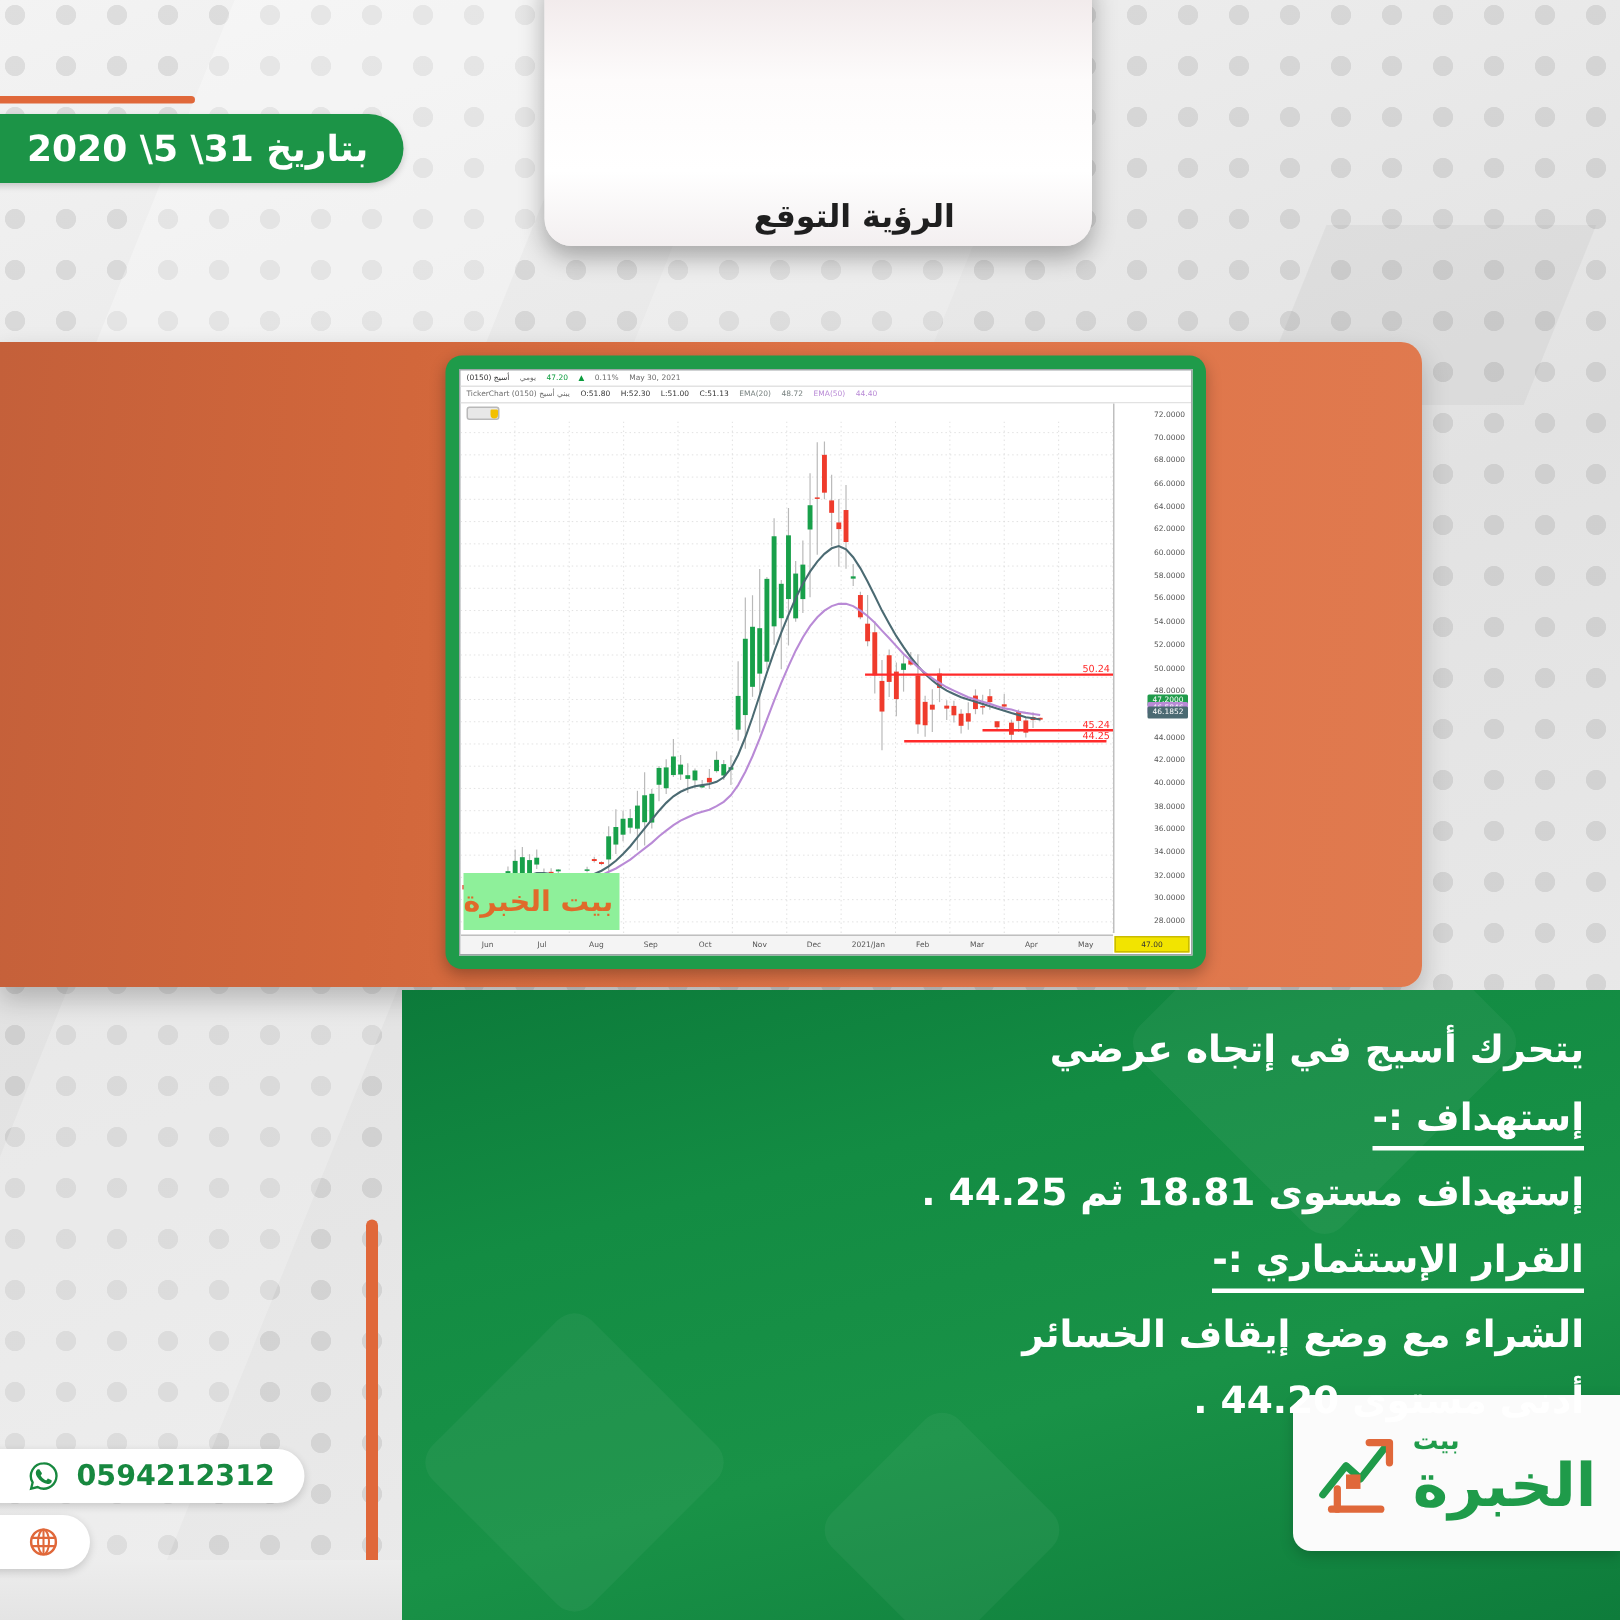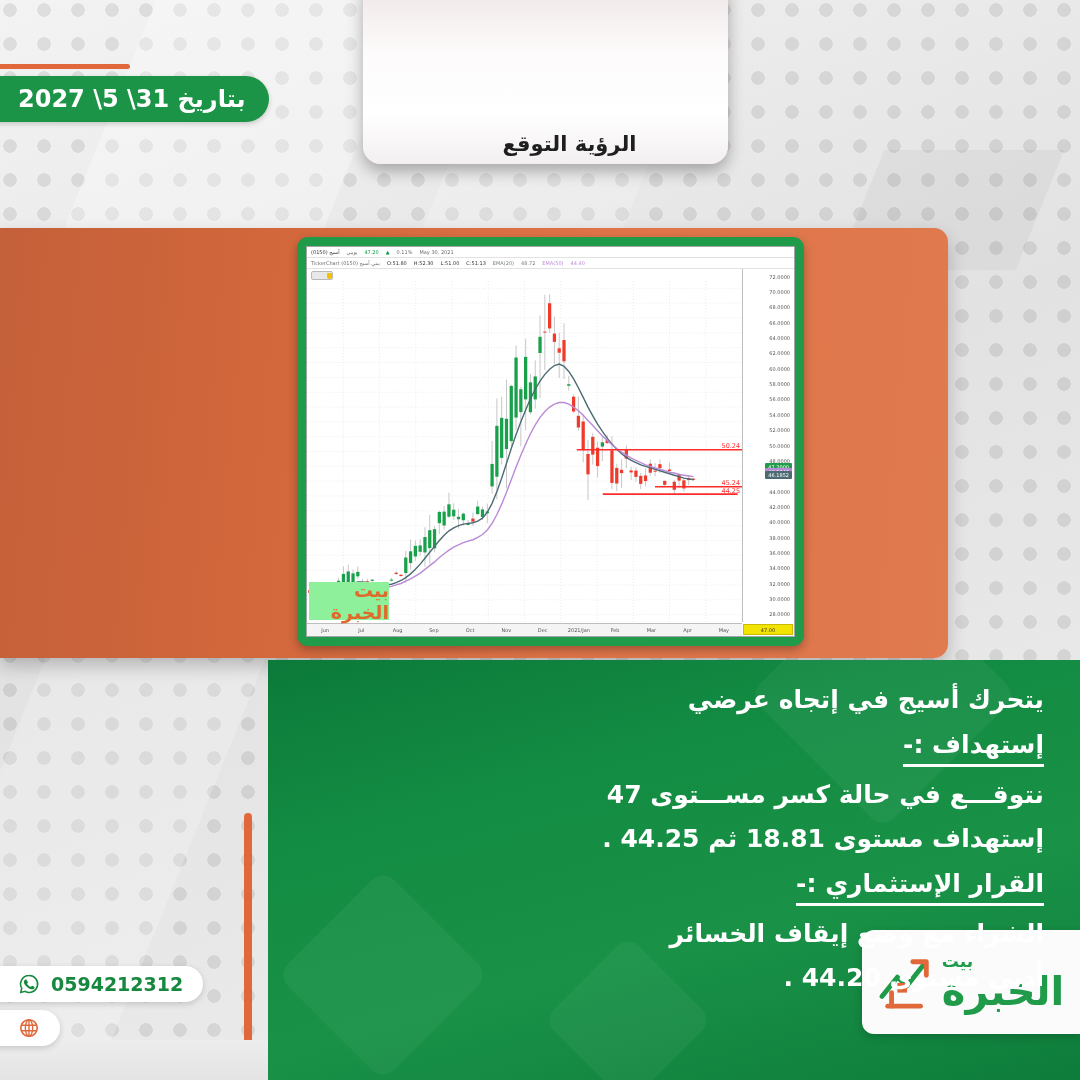--- a/index.html
+++ b/index.html
@@ -111,42 +111,42 @@
     border-top:1px solid #bfbfbf; background:#f4f4f4;
     font-size:5px; color:#555; direction:ltr;
   }
   #time-axis .t{ position:absolute; top:3px; transform:translateX(-50%); }
   #corner-badge{
     position:absolute; right:1px; bottom:1px; width:50px; height:11px;
     background:#f2e400; border:1px solid #c9bc00;
     font-size:5px; color:#333; display:flex; align-items:center; justify-content:center;
   }
   #watermark{
-    position:absolute; left:2px; bottom:16px; width:80px; height:38px;
-    background:#8ef09a; display:flex; align-items:center; justify-content:flex-start;
+    position:absolute; left:2px; bottom:16px; width:104px; height:38px;
+    background:#8ef09a; display:flex; align-items:center; justify-content:flex-end;
     color:#e06a2b; font-size:19px; font-weight:bold; direction:rtl;
   }
 
   
   #green-panel{
     position:absolute; left:268px; top:660px; width:812px; height:420px;
     background:linear-gradient(165deg,#0c7a3a 0%,#138c43 30%,#199247 62%,#0e7c3b 100%);
     overflow:hidden;
   }
   #green-panel .chev{
     position:absolute; background:rgba(255,255,255,.045);
     transform:rotate(45deg); border-radius:16px;
   }
   #green-panel .c1{ left:40px; top:240px; width:150px; height:150px;}
   #green-panel .c2{ left:520px; top:-60px; width:190px; height:190px;}
   #green-panel .c3{ left:300px; top:300px; width:120px; height:120px;}
 
   #copy{
     position:relative; z-index:2;
-    padding:26px 36px 0 30px;
+    padding:26px 24px 0 30px;
     text-align:right; color:#fff;
   }
   #copy .ln{
     font-size:25px; font-weight:bold; line-height:1.08;
     margin-bottom:17px; letter-spacing:-.2px;
   }
   #copy .hd{
     font-size:25px; font-weight:bold; display:inline-block;
     border-bottom:3px solid #ffffff; padding-bottom:5px; margin-bottom:14px;
   }
@@ -195,21 +195,21 @@
 
 <div id="poster">
 
   <div class="sheet s1"></div>
   <div class="sheet s2"></div>
   <div class="sheet s3"></div>
   <div class="sheet s4"></div>
 
   <div id="date-rule"></div>
   <div id="date-pill">
-    <span>بتاريخ 31\ 5\ 2027</span>
+    <span>بتاريخ 31\ 5\ 2020</span>
   </div>
 
   <div id="logo-card">
     <div class="sub">الرؤية التوقع</div>
   </div>
 
   <div id="chart-band"></div>
 
   <div id="chart-frame">
     <div id="chart-inner">
@@ -507,21 +507,20 @@
   <div id="green-panel">
     <div class="chev c1"></div>
     <div class="chev c2"></div>
     <div class="chev c3"></div>
 
     <div id="copy">
       <div class="ln">يتحرك أسيج في إتجاه عرضي</div>
       <div class="hdwrap">
         <span class="hd">إستهداف :-</span>
       </div>
-      <div class="ln">نتوقـــع في حالة كسر مســـتوى 47</div>
       <div class="ln">إستهداف مستوى 18.81 ثم 44.25 .</div>
       <div class="hdwrap">
         <span class="hd">القرار الإستثماري :-</span>
       </div>
       <div class="ln">الشراء مع وضع إيقاف الخسائر</div>
       <div class="ln">أدنى مستوى 44.20 .</div>
     </div>
   </div>
 
   <div id="bl-strip"></div>

